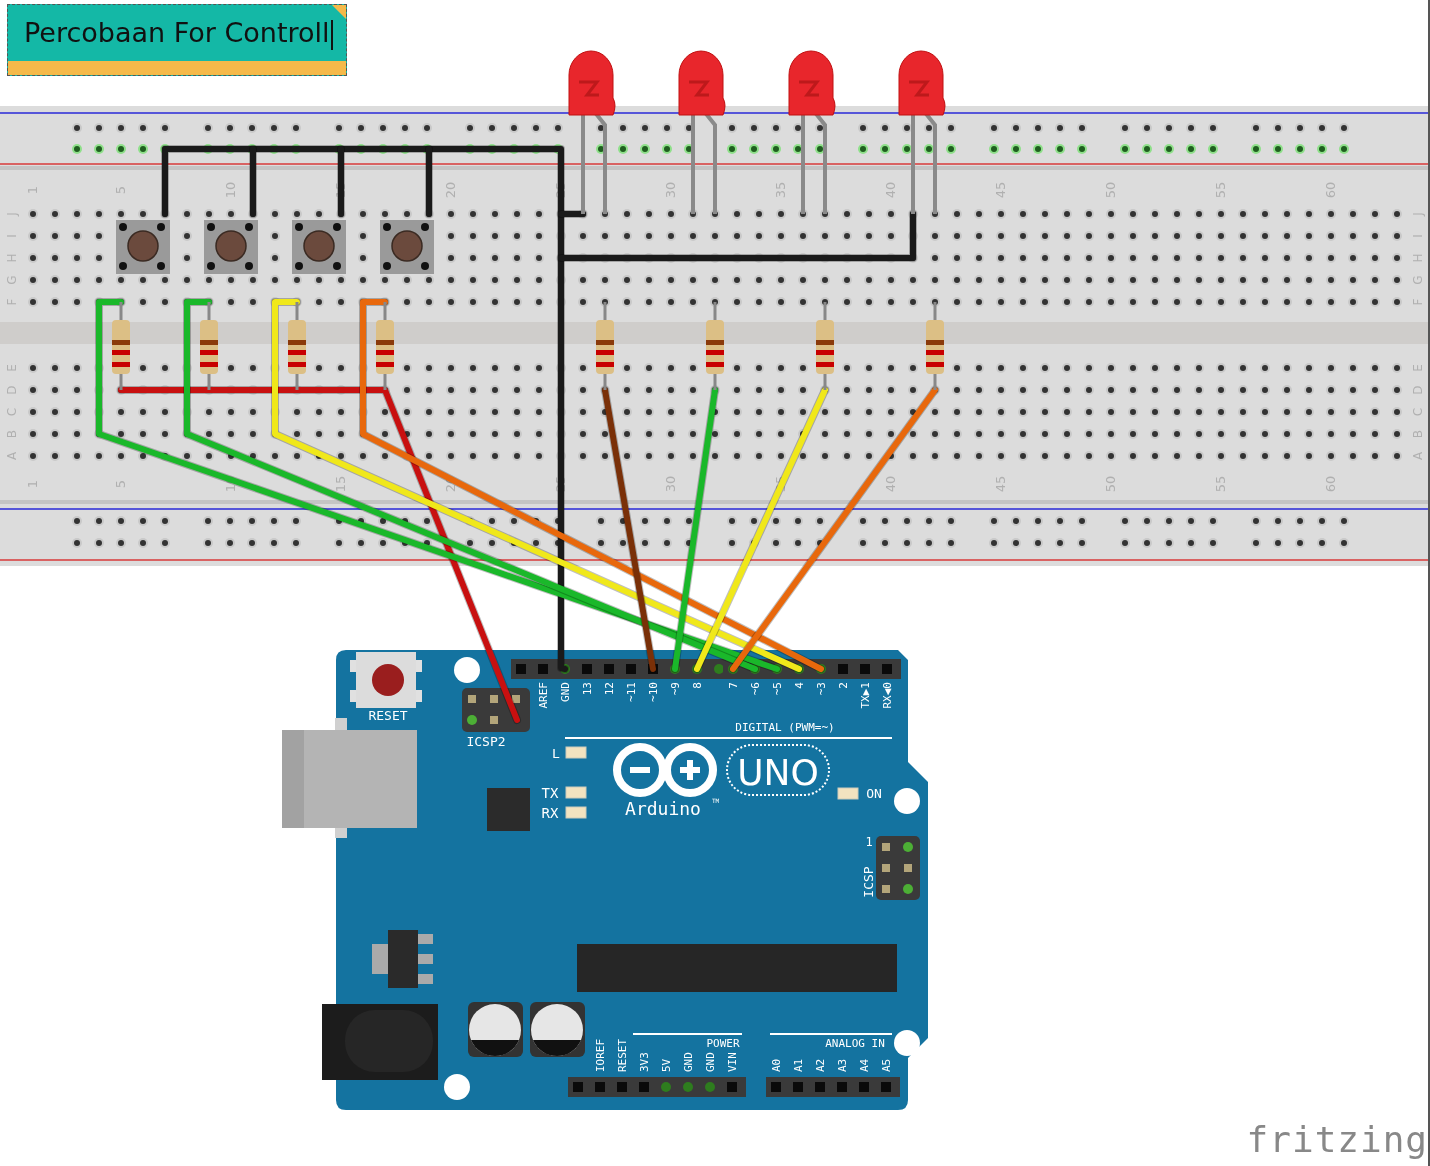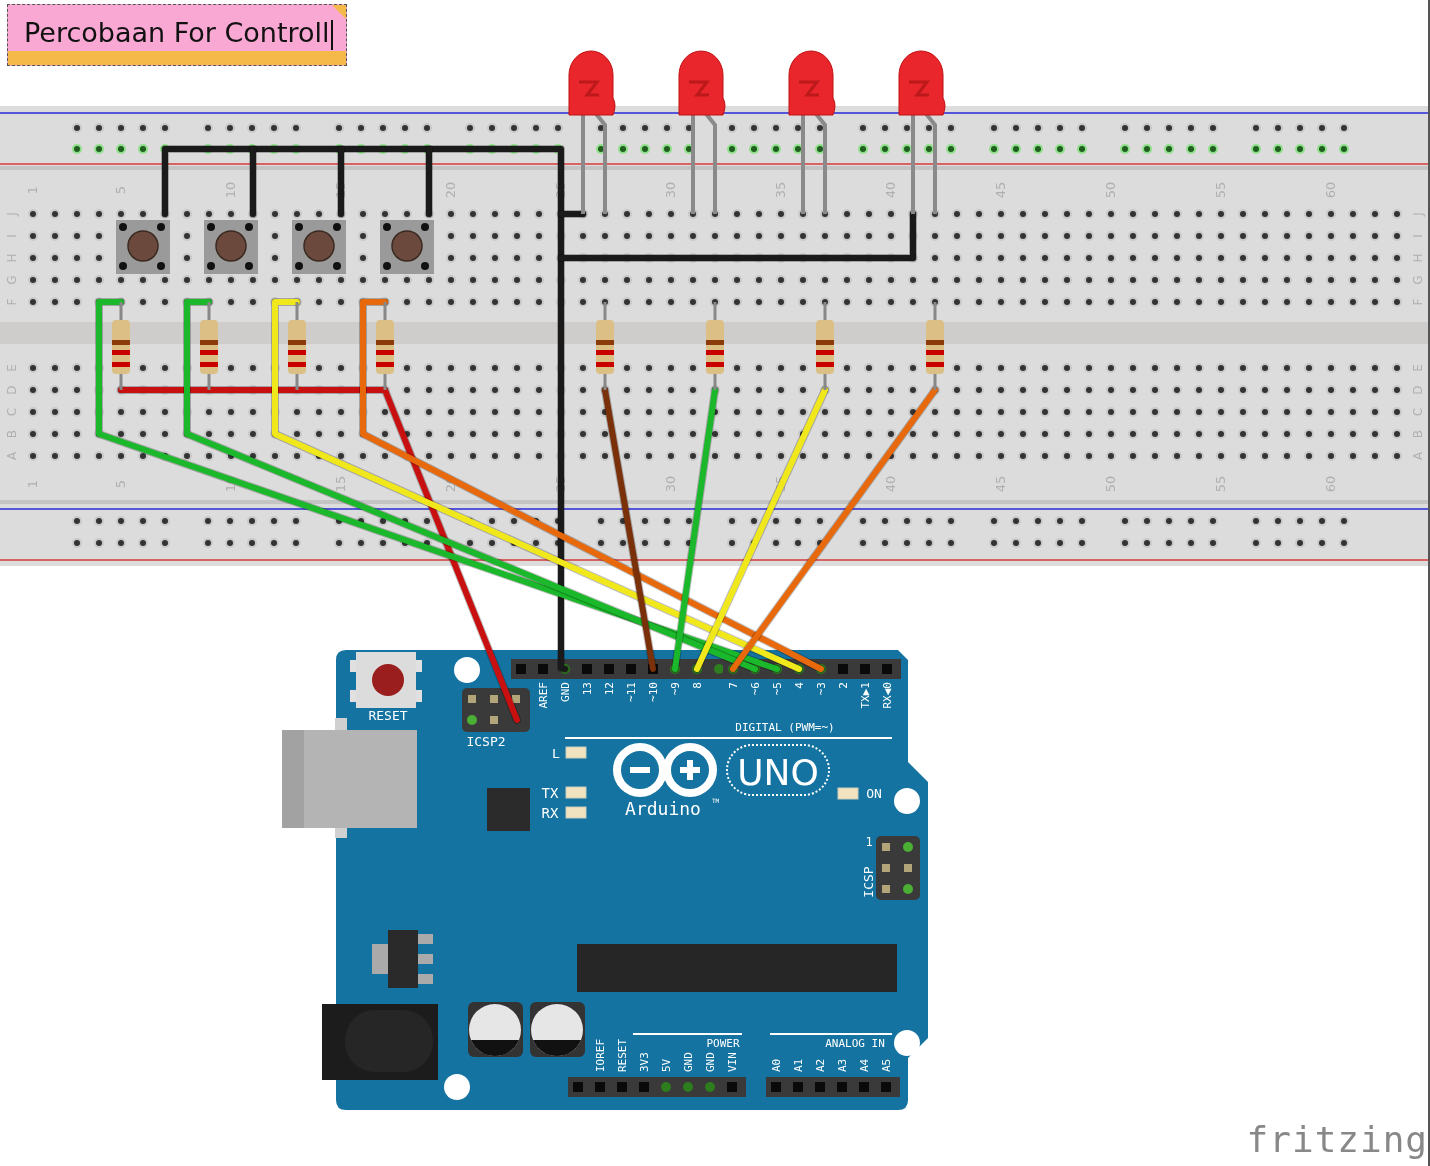--- a/index.html
+++ b/index.html
@@ -1,18 +1,18 @@
 <!DOCTYPE html>
 <html><head>
 <meta charset="utf-8">
 <style>
   html,body{margin:0;padding:0;background:#fff;}
   body{width:1430px;height:1166px;position:relative;overflow:hidden;font-family:"DejaVu Sans",sans-serif;}
   #stage{position:absolute;left:0;top:0;width:1430px;height:1166px;}
-  .note{position:absolute;left:7px;top:4px;width:340px;height:62px;background:#f9a8d4;border:1px dashed #555;box-sizing:border-box;}
+  .note{position:absolute;left:7px;top:4px;width:340px;height:72px;background:#14b8a6;border:1px dashed #555;box-sizing:border-box;}
   .note .bar{position:absolute;left:0;right:0;bottom:0;height:14px;background:#f5b94a;}
   .note .fold{position:absolute;right:0;top:0;width:0;height:0;border-left:14px solid transparent;border-top:14px solid #f5b94a;}
   .note .txt{position:absolute;left:16px;top:12px;font-family:"DejaVu Sans",sans-serif;font-size:27px;color:#111;white-space:nowrap;}
   .note .caret{display:inline-block;width:2px;height:30px;background:#111;vertical-align:middle;margin-left:1px;}
   .logo{position:absolute;right:2px;bottom:6px;font-family:"DejaVu Sans Mono",monospace;font-size:36px;color:#888;letter-spacing:1px;}
   .rborder{position:absolute;right:0;top:0;width:2px;height:1166px;background:#555;}
 </style>
 </head>
 <body>
 

